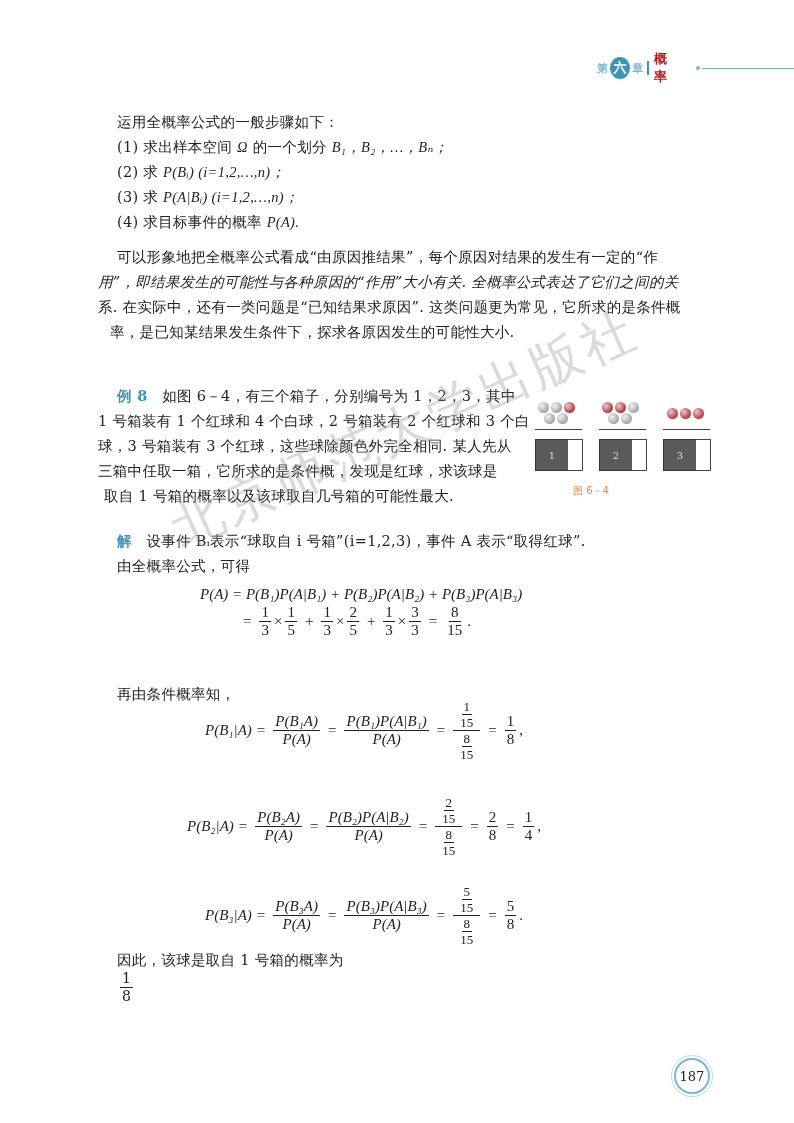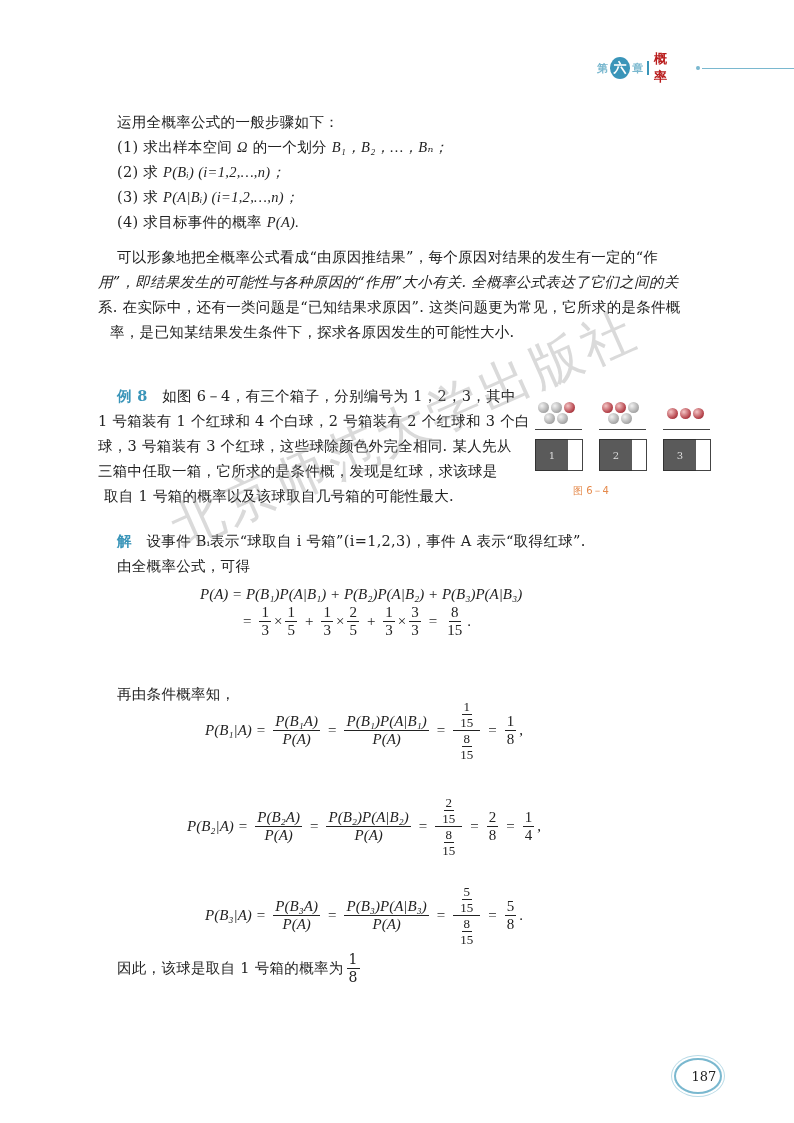--- a/index.html
+++ b/index.html
@@ -41,21 +41,21 @@
   .ball.r { background: radial-gradient(circle at 35% 35%, #f4c6c6, #b5434b 65%, #7a1f27); }
   .figcap { position: absolute; left: 573px; top: 484px; color: #e58a4c; font-size: 10px; font-family: "DejaVu Sans", sans-serif; }
 
   
   .wm { position: absolute; left: 160px; top: 500px; font-size: 52px; color: rgba(150,150,150,0.35);
         transform: rotate(-24deg); transform-origin: left top; letter-spacing: 4px; font-family: "DejaVu Sans", sans-serif; white-space: nowrap; }
 
   
   .pg { position: absolute; left: 674px; top: 1058px; width: 32px; height: 32px; border-radius: 50%;
         border: 2px solid #7ab8cf; box-shadow: 0 0 0 2px #fff, 0 0 0 3px #b9dbe7; display: flex; align-items: center; justify-content: center;
-        font-size: 13px; color: #222; padding-left: 12px; }
+        font-size: 13px; color: #222; }
 </style>
 </head>
 <body>
 
 <div class="hdr">
   <span class="di">第</span>
   <span class="circ">六</span>
   <span class="zhang">章</span>
   <span class="bar"></span>
   <span class="title">概率</span>
@@ -263,21 +263,21 @@
         </span></span>
     </span>
   <span class="op">=</span>
   <span class="frac">
       <span class="num">5</span>
       <span>8</span>
     </span>
     <span>.</span>
 </div>
 
-<div class="line" style="left:117px;top:950px;display:flex;align-items:center;height:36px;">
+<div class="line" style="left:117px;top:950px;display:flex;align-items:flex-start;height:36px;flex-direction:column;">
   <span>因此，该球是取自 1 号箱的概率为</span>
   <span class="frac" style="font-size:14px;">
       <span class="num">1</span>
       <span>8</span>
     </span>
 </div>
 
 <div class="wm">北京师范大学出版社</div>
 
 <div class="pg">187</div>

